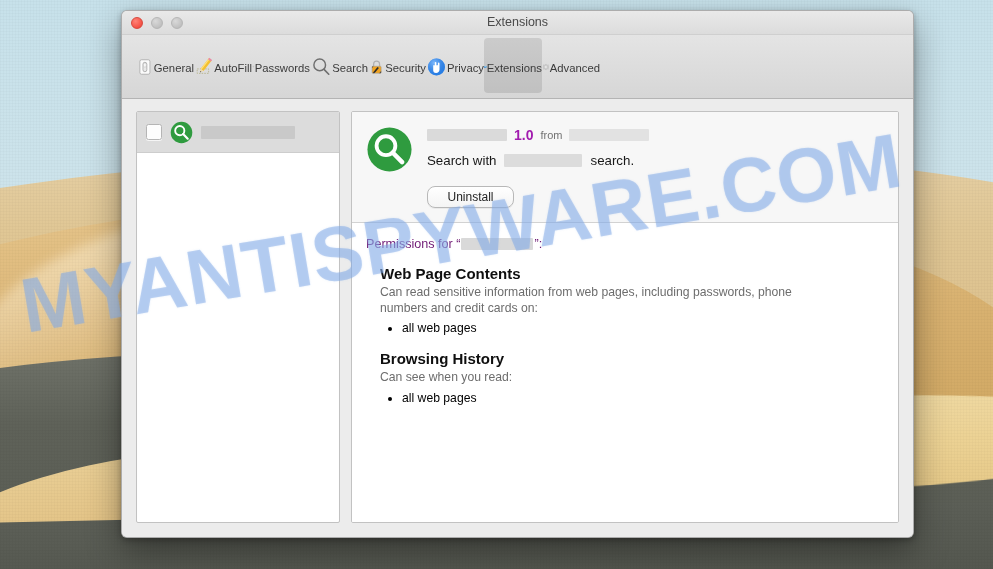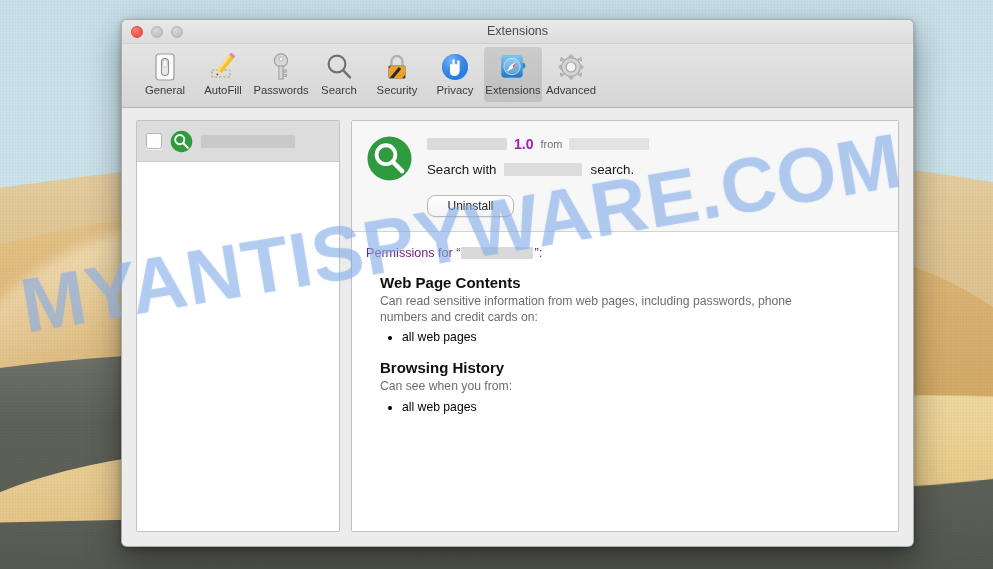--- a/index.html
+++ b/index.html
@@ -121,21 +121,21 @@
     white-space: nowrap;
     pointer-events: none;
     z-index: 40;
     text-shadow: 0 0 2px rgba(160,195,240,.35);
   }
 
   
   #prefs-window {
     position: absolute;
     left: 121px;
-    top: 19px;
+    top: 10px;
     width: 791px;
     height: 526px;
     background: #ececec;
     border-radius: 6px;
     box-shadow: 0 14px 34px rgba(0,0,0,.38), 0 2px 6px rgba(0,0,0,.28);
     overflow: hidden;
     z-index: 20;
     display: flex;
     flex-direction: column;
     border: 1px solid rgba(120,120,120,.55);
@@ -185,21 +185,21 @@
     border-bottom: 1px solid #b4b4b4;
     display: flex;
     align-items: flex-start;
     padding: 3px 0 0 14px;
     flex: 0 0 auto;
   }
   .tb-item {
     width: 58px;
     height: 55px;
     display: flex;
-    flex-direction: column;
+    flex-direction: row;
     align-items: center;
     justify-content: flex-start;
     padding-top: 4px;
     box-sizing: border-box;
     border-radius: 4px;
     cursor: default;
   }
   .tb-item.selected {
     background: rgba(0,0,0,.105);
   }
@@ -579,21 +579,21 @@
         <div class="perm-group">
           <div class="perm-heading">Web Page Contents</div>
           <div class="perm-desc">Can read sensitive information from web pages, including passwords, phone numbers and credit cards on:</div>
           <ul class="perm-list">
             <li>all web pages</li>
           </ul>
         </div>
 
         <div class="perm-group">
           <div class="perm-heading">Browsing History</div>
-          <div class="perm-desc">Can see when you from:</div>
+          <div class="perm-desc">Can see when you read:</div>
           <ul class="perm-list">
             <li>all web pages</li>
           </ul>
         </div>
       </div>
 
     </div>
   </div>
 </div>
 

